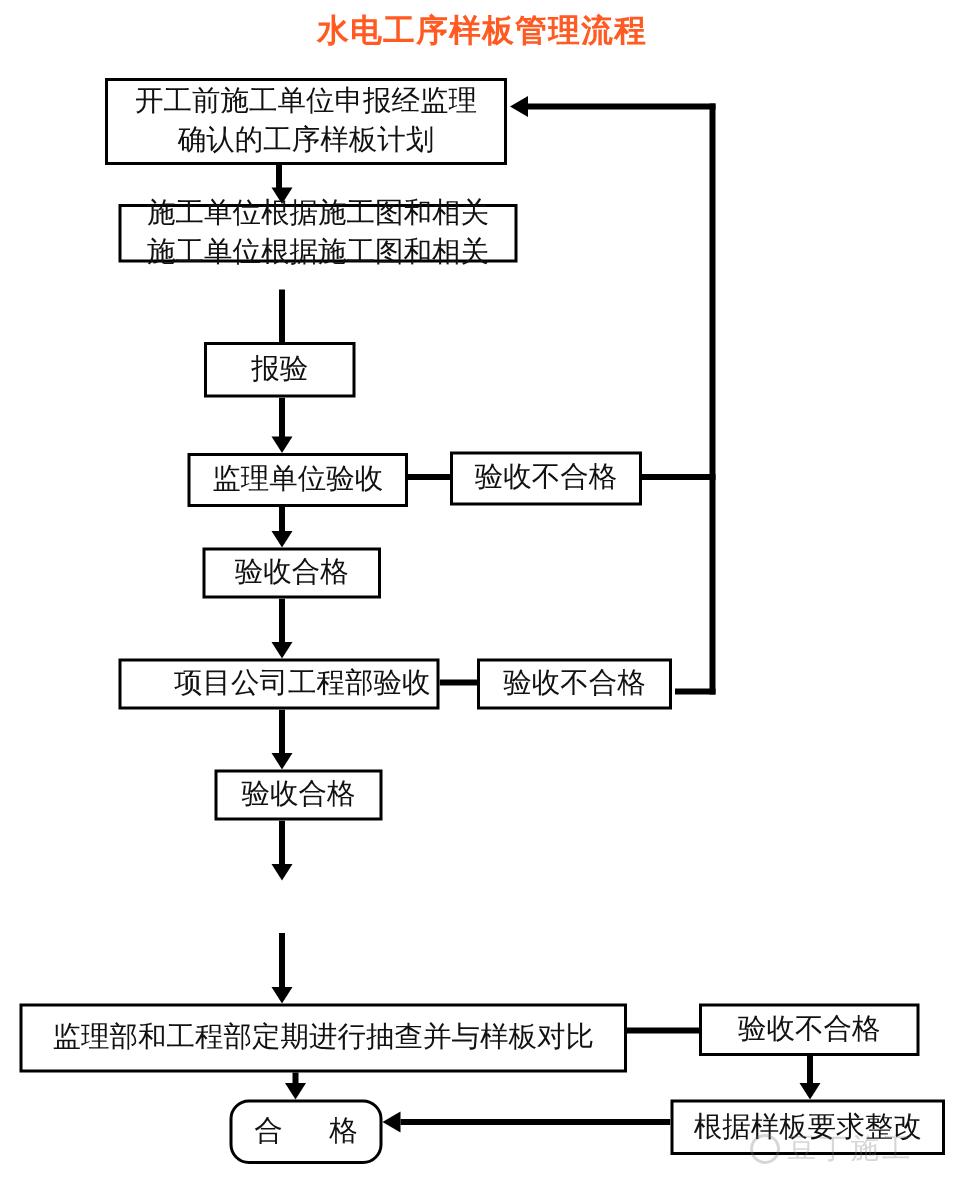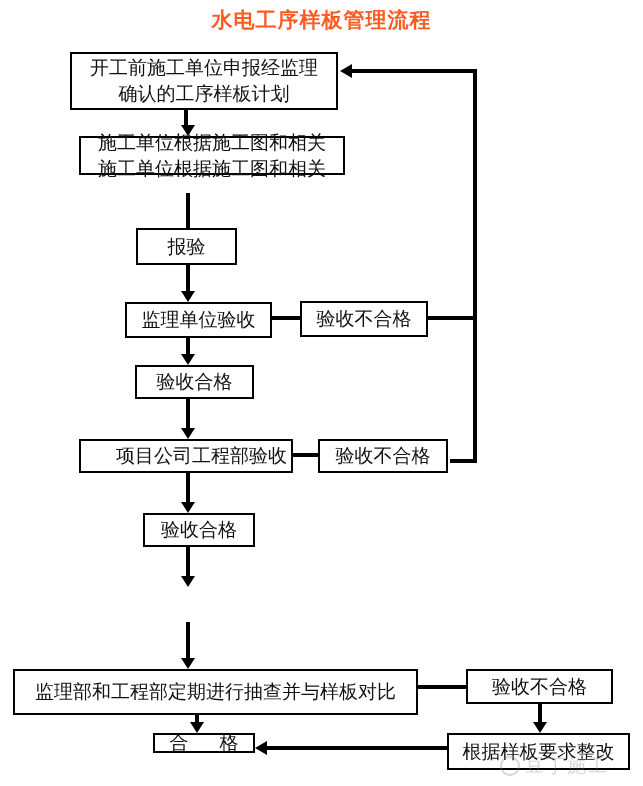--- a/index.html
+++ b/index.html
@@ -93,21 +93,21 @@
 
 
   <div class="box" style="left:13px; top:669px; width:405px; height:46px;">
     <div class="ln">监理部和工程部定期进行抽查并与样板对比</div>
   </div>
 
   <div class="box" style="left:466px; top:669px; width:147px; height:35px;">
     <div class="ln">验收不合格</div>
   </div>
 
-  <div class="box" style="left:153px; top:733px; width:102px; height:20px;">
+  <div class="box" style="left:153px; top:733px; width:102px; height:43px;border-radius:13px;">
     <div class="ln gap-wide">合　格</div>
   </div>
 
   <div class="box" style="left:447px; top:733px; width:183px; height:37px;">
     <div class="ln">根据样板要求整改</div>
   </div>
 
   <div class="vline" style="left:184px; top:110px; height:16px;"></div>
   <div class="arr-down" style="left:181px; top:125px;"></div>
 

